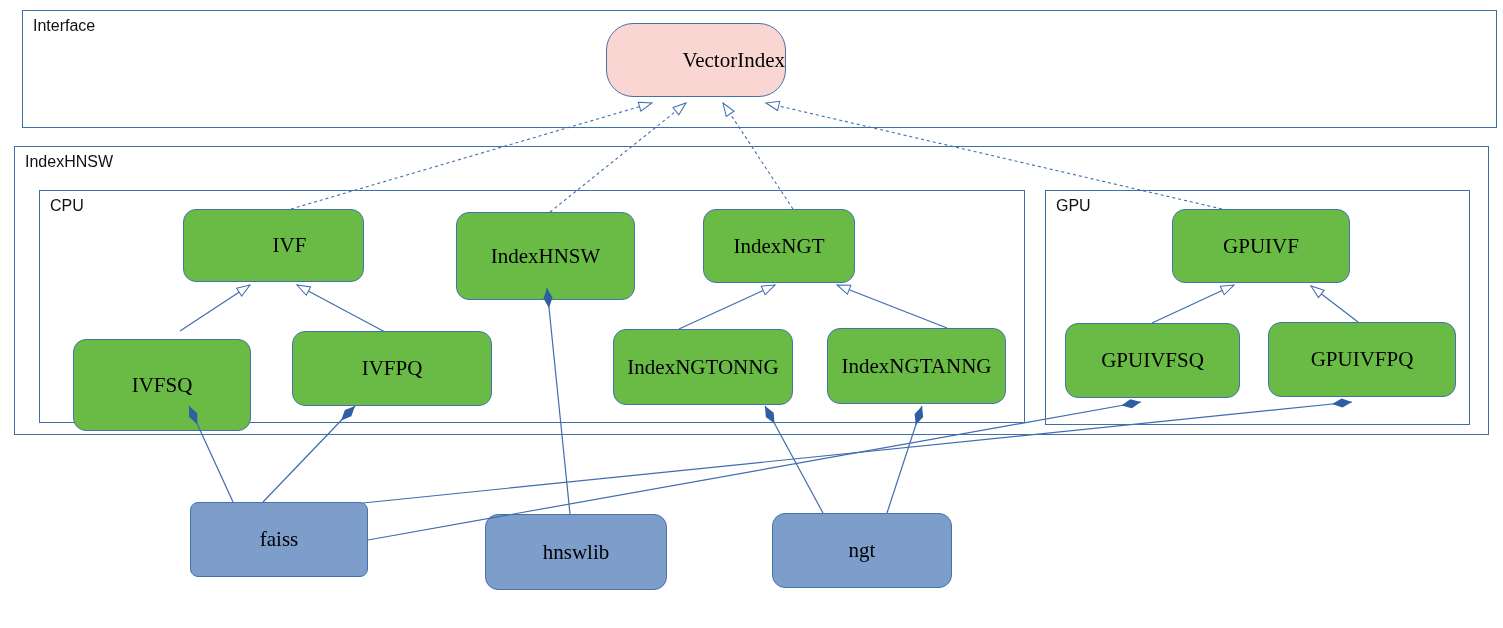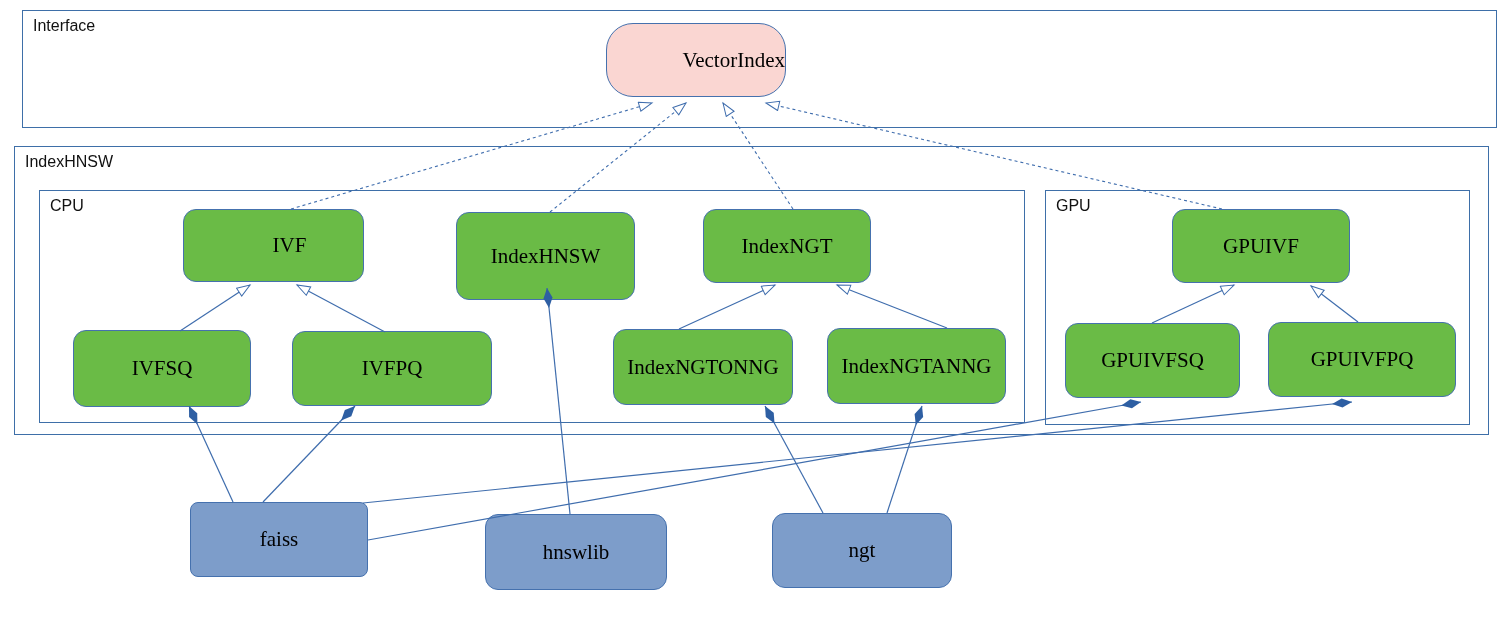--- a/index.html
+++ b/index.html
@@ -47,25 +47,25 @@
   </div>
 
   <div class="node green" style="left:183px;top:209px;width:181px;height:73px;padding-left:32px;">
     <span>IVF</span>
   </div>
 
   <div class="node green" style="left:456px;top:212px;width:179px;height:88px;">
     <span>IndexHNSW</span>
   </div>
 
-  <div class="node green" style="left:703px;top:209px;width:168px;height:74px;">
+  <div class="node green" style="left:703px;top:209px;width:152px;height:74px;">
     <span>IndexNGT</span>
   </div>
 
-  <div class="node green" style="left:73px;top:330px;width:178px;height:77px;">
+  <div class="node green" style="left:73px;top:339px;width:178px;height:92px;">
     <span>IVFSQ</span>
   </div>
 
   <div class="node green" style="left:292px;top:331px;width:200px;height:75px;">
     <span>IVFPQ</span>
   </div>
 
   <div class="node green" style="left:613px;top:329px;width:180px;height:76px;">
     <span>IndexNGTONNG</span>
   </div>

